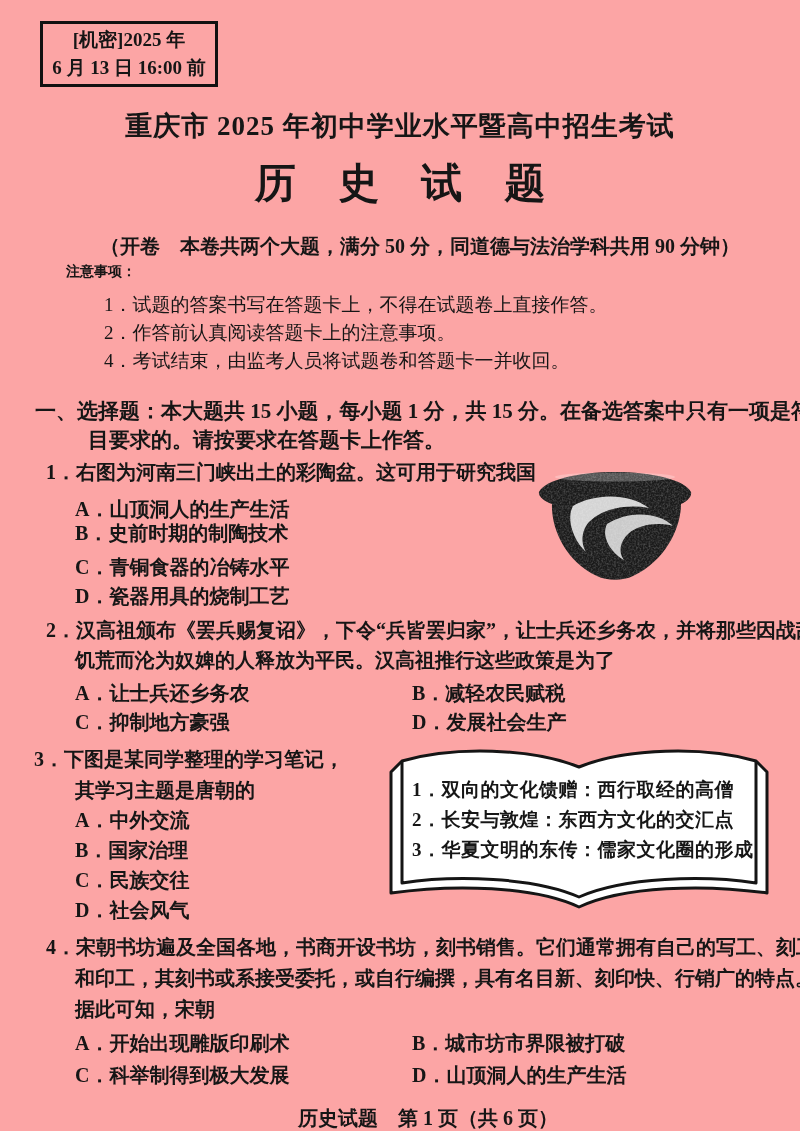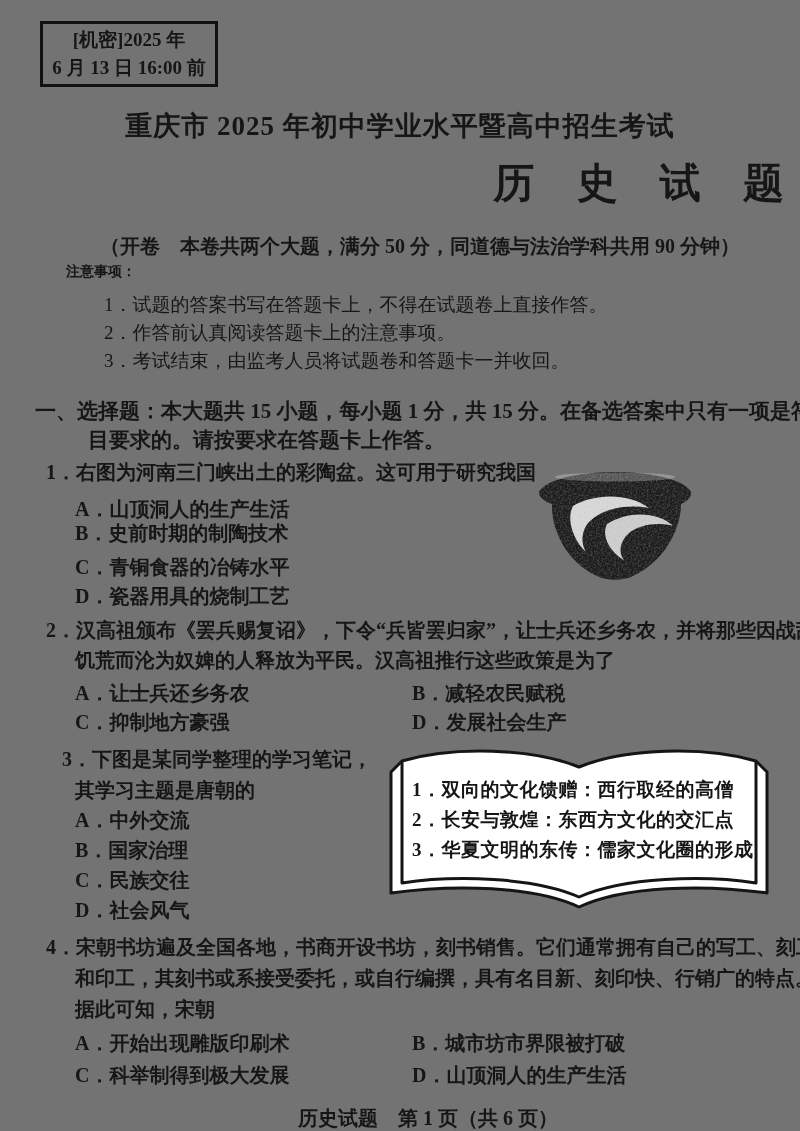--- a/index.html
+++ b/index.html
@@ -1,39 +1,39 @@
 <!DOCTYPE html>
 <html><head>
 <meta charset="utf-8">
 <style>
   html,body{margin:0;padding:0;background:#e8e8e8;}
   .page{
     position:relative;
     width:800px;
     height:1131px;
     margin:0 auto;
-    background:#737373;
+    background:#fca5a5;
     overflow:hidden;
     color:#161616;
     font-family:"Liberation Serif","DejaVu Serif",serif;
   }
   .abs{position:absolute;white-space:nowrap;}
   .conf-box{
     position:absolute;left:40px;top:21px;width:178px;height:66px;
     border:3px solid #111;box-sizing:border-box;
     display:flex;flex-direction:column;align-items:center;justify-content:center;
     font-size:19px;font-weight:700;line-height:28px;text-align:center;
   }
   .title{
     position:absolute;top:108px;left:0;width:100%;
     text-align:center;font-size:27px;font-weight:700;letter-spacing:1px;
   }
   .subtitle{
     position:absolute;top:156px;left:0;width:100%;
-    text-align:right;font-size:41px;font-weight:700;letter-spacing:16px;text-indent:16px;
+    text-align:center;font-size:41px;font-weight:700;letter-spacing:16px;text-indent:16px;
   }
   .exam-info{left:100px;top:233px;font-size:20px;font-weight:700;}
   .notice-title{left:66px;top:263px;font-size:14px;font-weight:700;}
   .notice{left:104px;font-size:19px;font-weight:400;}
   .sec{font-size:21px;font-weight:700;}
   .q{font-size:20px;font-weight:700;}
   .opt{font-size:20px;font-weight:700;}
   .book-line{font-size:19px;font-weight:700;letter-spacing:0.5px;}
   .footer{
     position:absolute;top:1105px;left:0;width:100%;
@@ -51,21 +51,21 @@
     <div>6 月 13 日 16:00 前</div>
   </div>
 
   <div class="title">重庆市 2025 年初中学业水平暨高中招生考试</div>
   <div class="subtitle">历 史 试 题</div>
 
   <div class="abs exam-info">（开卷　本卷共两个大题，满分 50 分，同道德与法治学科共用 90 分钟）</div>
   <div class="abs notice-title">注意事项：</div>
   <div class="abs notice" style="top:292px">1．试题的答案书写在答题卡上，不得在试题卷上直接作答。</div>
   <div class="abs notice" style="top:320px">2．作答前认真阅读答题卡上的注意事项。</div>
-  <div class="abs notice" style="top:348px">3．考试结束，由监考人员将试题卷和答题卡一并收回。</div>
+  <div class="abs notice" style="top:348px">4．考试结束，由监考人员将试题卷和答题卡一并收回。</div>
 
   <div class="abs sec" style="left:35px;top:397px">一、选择题：本大题共 15 小题，每小题 1 分，共 15 分。在备选答案中只有一项是符合题</div>
   <div class="abs sec" style="left:88px;top:426px">目要求的。请按要求在答题卡上作答。</div>
 
   <div class="abs q" style="left:46px;top:459px">1．右图为河南三门峡出土的彩陶盆。这可用于研究我国</div>
   <div class="abs opt" style="left:75px;top:496px">A．山顶洞人的生产生活</div>
   <div class="abs opt" style="left:75px;top:520px">B．史前时期的制陶技术</div>
   <div class="abs opt" style="left:75px;top:554px">C．青铜食器的冶铸水平</div>
   <div class="abs opt" style="left:75px;top:583px">D．瓷器用具的烧制工艺</div>
 
@@ -84,21 +84,21 @@
     <path d="M4,28 C10,16 42,8 80,8 C118,8 150,16 156,28 C157,32 153,37 146,40 C146,62 132,96 98,112 C88,117 72,117 62,112 C30,97 16,64 17,40 C9,37 3,32 4,28 Z" fill="#ffffff" filter="url(#speck)" opacity="0.28"></path>
   </svg>
 
   <div class="abs q" style="left:46px;top:617px">2．汉高祖颁布《罢兵赐复诏》，下令“兵皆罢归家”，让士兵还乡务农，并将那些因战乱、</div>
   <div class="abs q" style="left:75px;top:647px">饥荒而沦为奴婢的人释放为平民。汉高祖推行这些政策是为了</div>
   <div class="abs opt" style="left:75px;top:680px">A．让士兵还乡务农</div>
   <div class="abs opt" style="left:412px;top:680px">B．减轻农民赋税</div>
   <div class="abs opt" style="left:75px;top:709px">C．抑制地方豪强</div>
   <div class="abs opt" style="left:412px;top:709px">D．发展社会生产</div>
 
-  <div class="abs q" style="left:62px;top:746px">3．下图是某同学整理的学习笔记，</div>
+  <div class="abs q" style="left:34px;top:746px">3．下图是某同学整理的学习笔记，</div>
   <div class="abs q" style="left:75px;top:777px">其学习主题是唐朝的</div>
   <div class="abs opt" style="left:75px;top:807px">A．中外交流</div>
   <div class="abs opt" style="left:75px;top:837px">B．国家治理</div>
   <div class="abs opt" style="left:75px;top:867px">C．民族交往</div>
   <div class="abs opt" style="left:75px;top:897px">D．社会风气</div>
 
   <svg class="abs" style="left:384px;top:735px" width="390" height="182" viewBox="0 0 390 182">
     <path d="M18,26 L7,37 L7,158 C70,149 150,151 195,172 C240,151 320,149 383,158 L383,37 L372,26 C320,11 242,13 195,32 C148,13 70,11 18,26 Z" fill="#ffffff" stroke="#151515" stroke-width="3" stroke-linejoin="round"></path>
     <path d="M18,26 L18,148 C70,140 150,142 195,162 C240,142 320,140 372,148 L372,26" fill="none" stroke="#151515" stroke-width="3" stroke-linejoin="round"></path>
   </svg>

